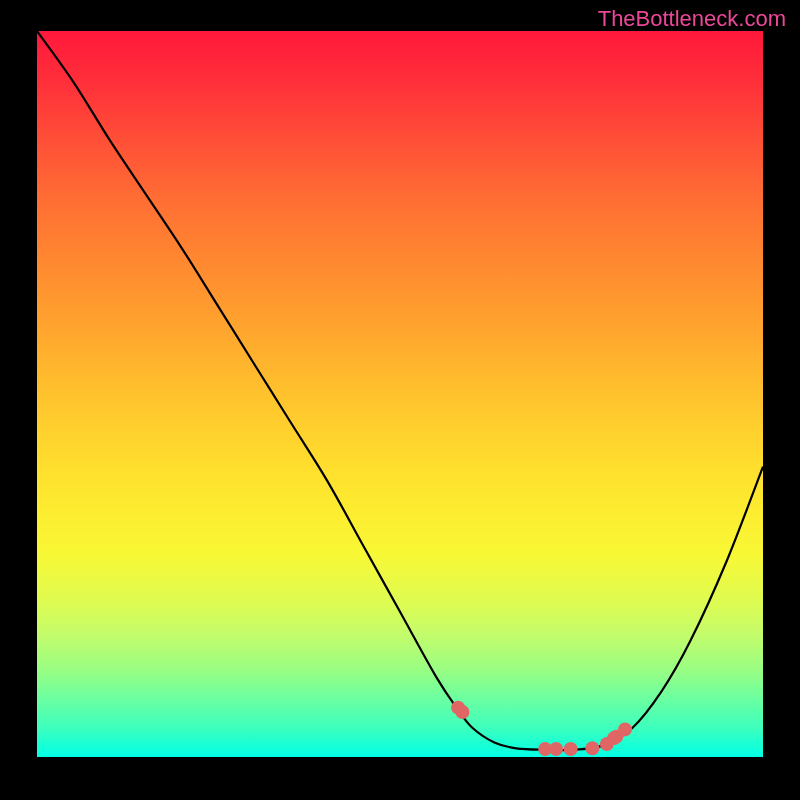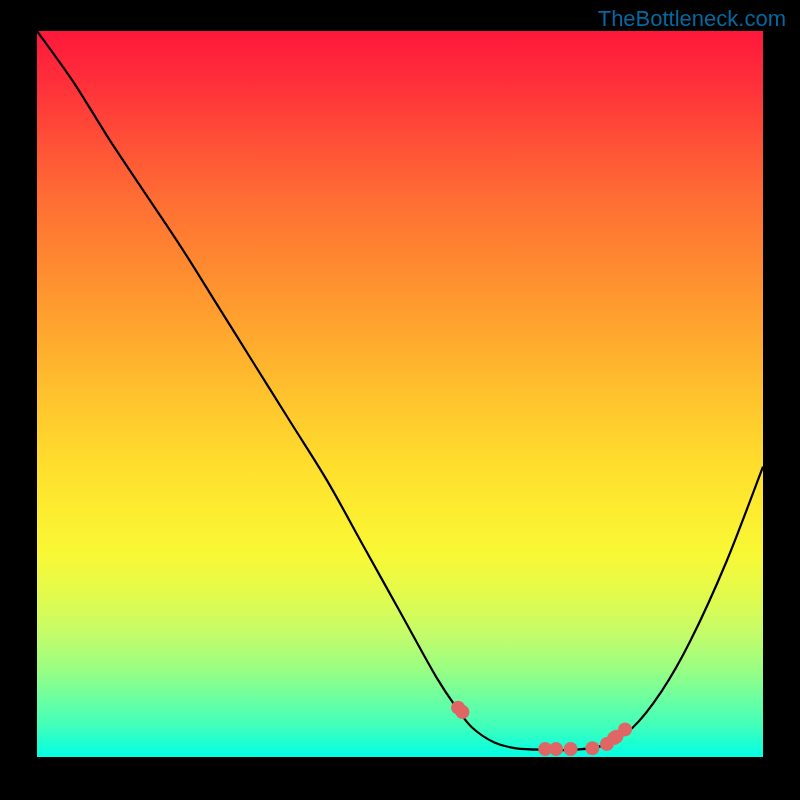--- a/index.html
+++ b/index.html
@@ -13,21 +13,21 @@
   }
   .container {
     width: 800px;
     height: 800px;
     position: relative;
   }
   .watermark {
     position: absolute;
     top: 6px;
     right: 14px;
-    color: #0369a1;
+    color: #ec4899;
     font-size: 22px;
     font-weight: 500;
     z-index: 10;
   }
   .plot-area {
     position: absolute;
     left: 37px;
     top: 31px;
     width: 726px;
     height: 726px;

